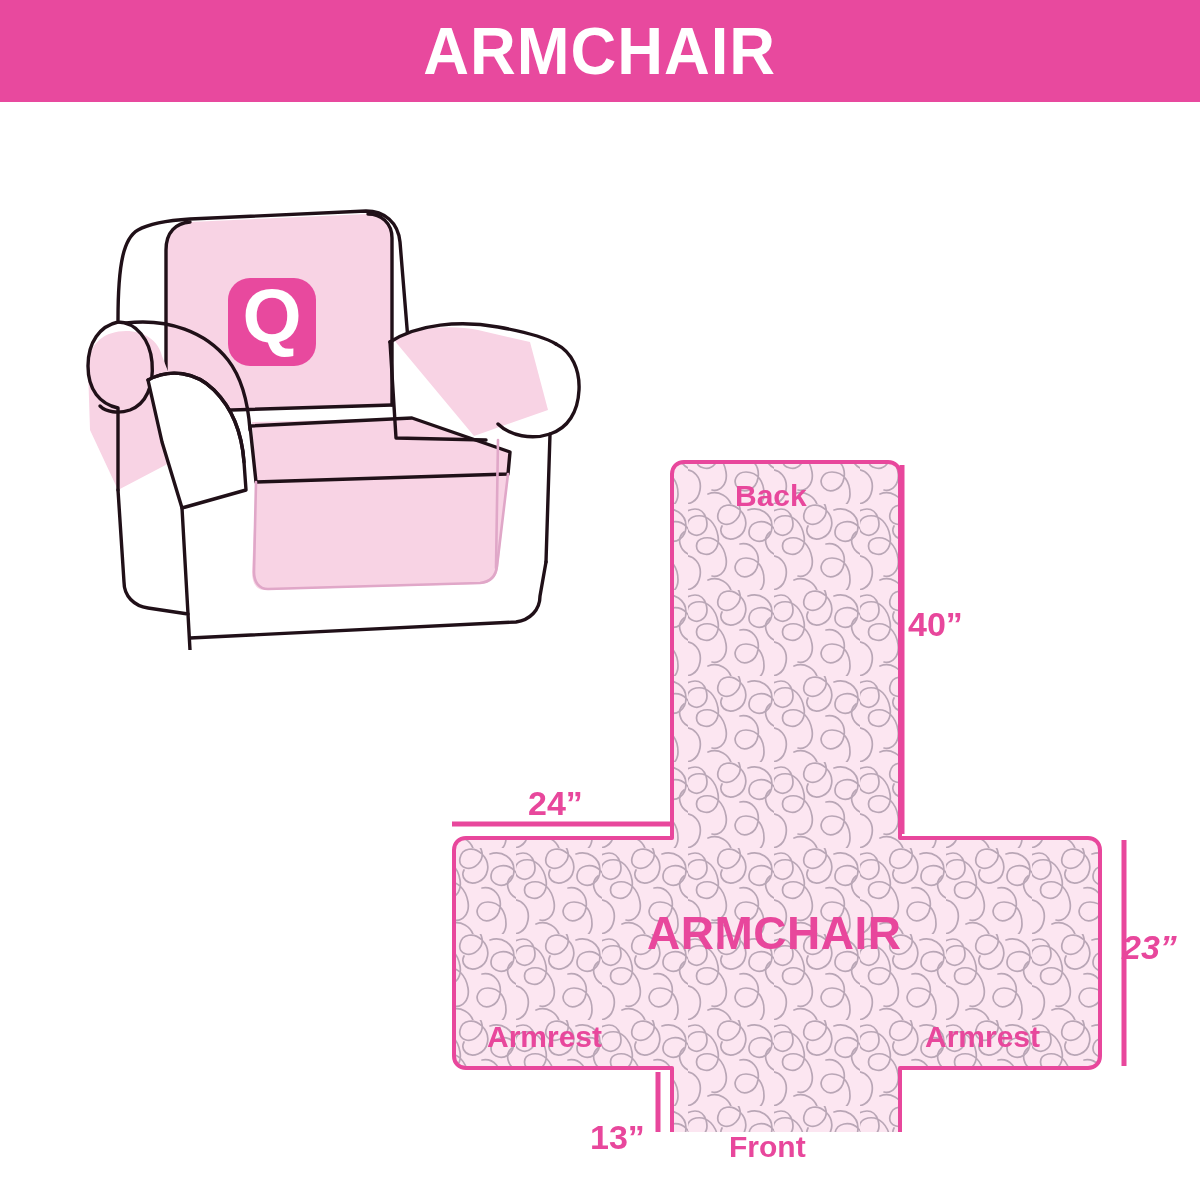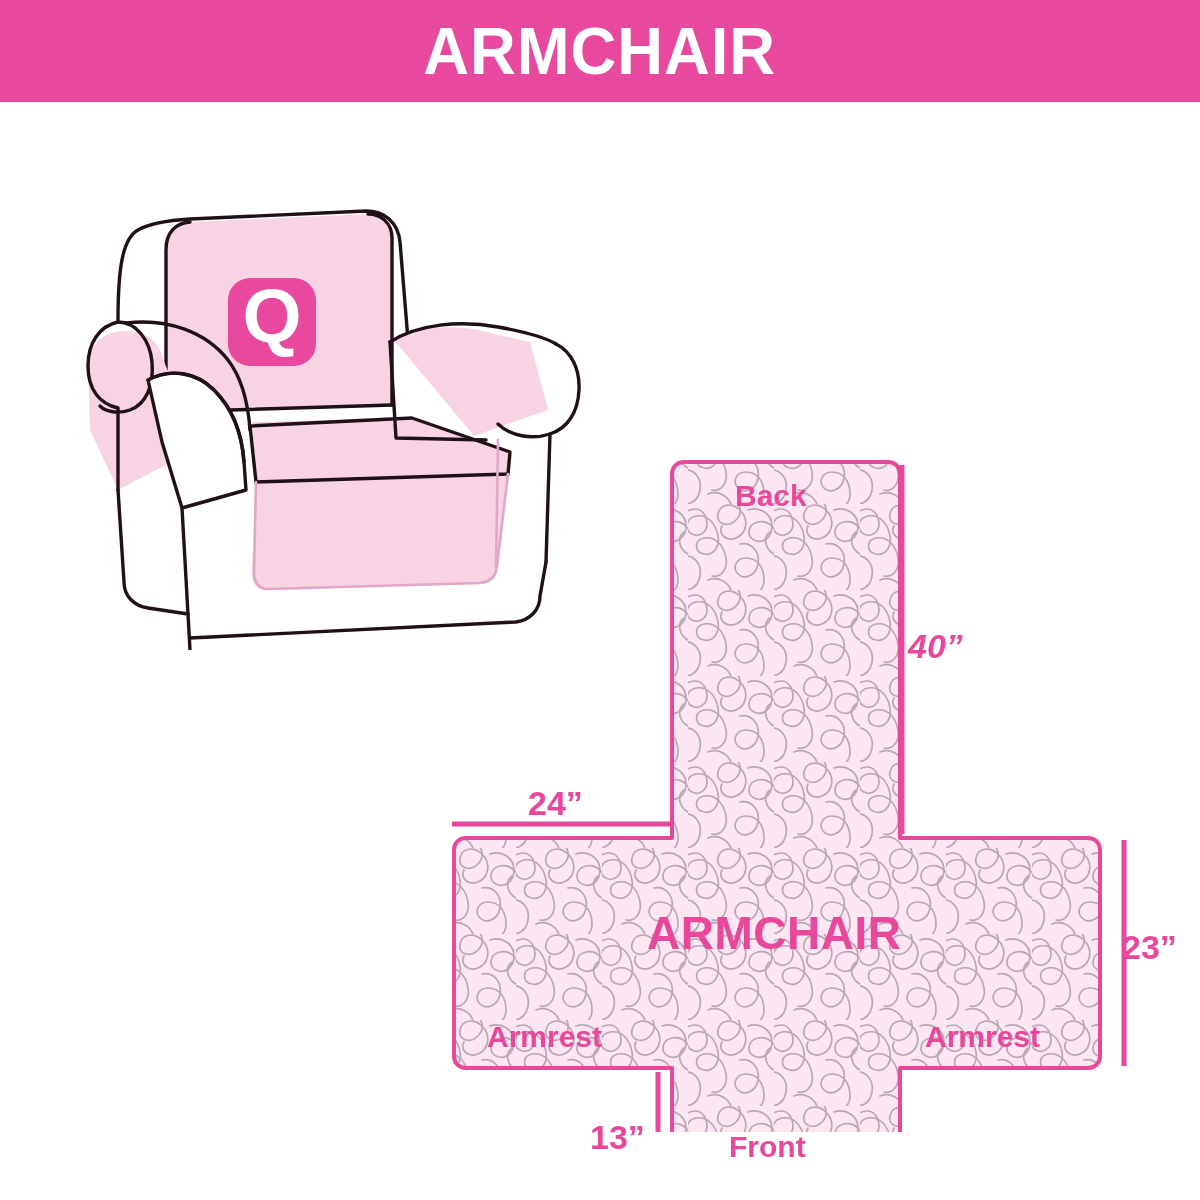--- a/index.html
+++ b/index.html
@@ -85,22 +85,22 @@
 
   .dim-label {
     position: absolute;
     color: #e8479c;
     font-weight: bold;
     font-family: "Liberation Sans", "DejaVu Sans", sans-serif;
     white-space: nowrap;
     line-height: 1;
     font-size: 34px;
   }
-  .dim-40 { left: 908px; top: 527px; font-style: italic; }
-  .dim-23 { left: 1122px; top: 828px; }
+  .dim-40 { left: 908px; top: 505px; }
+  .dim-23 { left: 1122px; top: 828px; font-style: italic; }
   .dim-24top { left: 528px; top: 684px; }
   .dim-13 { left: 590px; top: 1002px; margin-top: 16px; }
   .dim-24bot { left: 744px; top: 1093px; }
 </style>
 </head>
 <body>
 
 <div class="header-banner">
   <div class="header-title">ARMCHAIR</div>
 </div>

